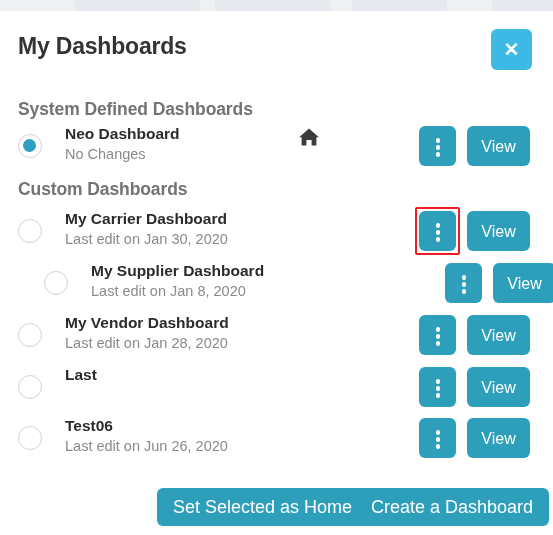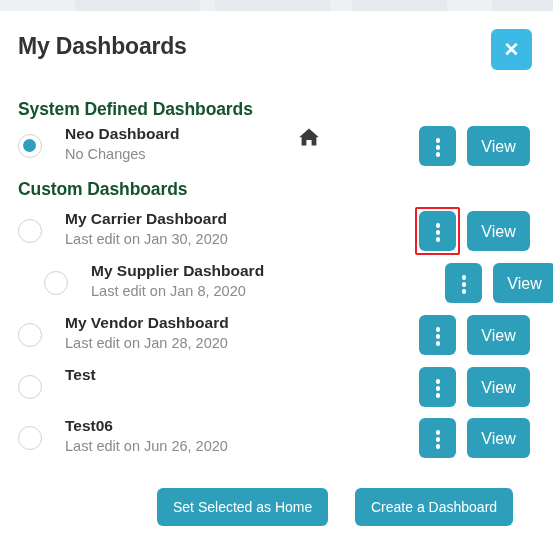--- a/index.html
+++ b/index.html
@@ -73,21 +73,21 @@
     line-height: 41px;
     text-align: center;
   }
 
   
   .section-header {
     position: absolute;
     left: 18px;
     font-size: 17.5px;
     font-weight: bold;
-    color: #14532d;
+    color: #737373;
     letter-spacing: -0.1px;
   }
   .section-header.system { top: 88px; }
   .section-header.custom { top: 168px; }
 
   
   .dash-row {
     position: absolute;
     left: 0;
     width: 553px;
@@ -201,21 +201,21 @@
   }
   .footer-button {
     position: absolute;
     top: 8px;
     height: 38px;
     background: #2e9fbb;
     border: none;
     border-radius: 6px;
     color: #ffffff;
     font-family: "Liberation Sans", sans-serif;
-    font-size: 14px;
+    font-size: 18px;
     cursor: pointer;
     padding: 0 16px;
   }
   .footer-button.set-home { left: 157px; }
   .footer-button.create { left: 355px; }
 </style>
 </head>
 <body>
 
 <div class="page-backdrop">
@@ -287,21 +287,21 @@
     <button class="kebab-button">
       <span class="dot d1"></span>
       <span class="dot d2"></span>
       <span class="dot d3"></span>
     </button>
     <button class="view-button">View</button>
   </div>
 
   <div class="dash-row" style="top:355px;">
     <span class="radio"></span>
-    <span class="row-title">Test</span>
+    <span class="row-title">Last</span>
     <button class="kebab-button">
       <span class="dot d1"></span>
       <span class="dot d2"></span>
       <span class="dot d3"></span>
     </button>
     <button class="view-button">View</button>
   </div>
 
   <div class="dash-row" style="top:406px;">
     <span class="radio"></span>

